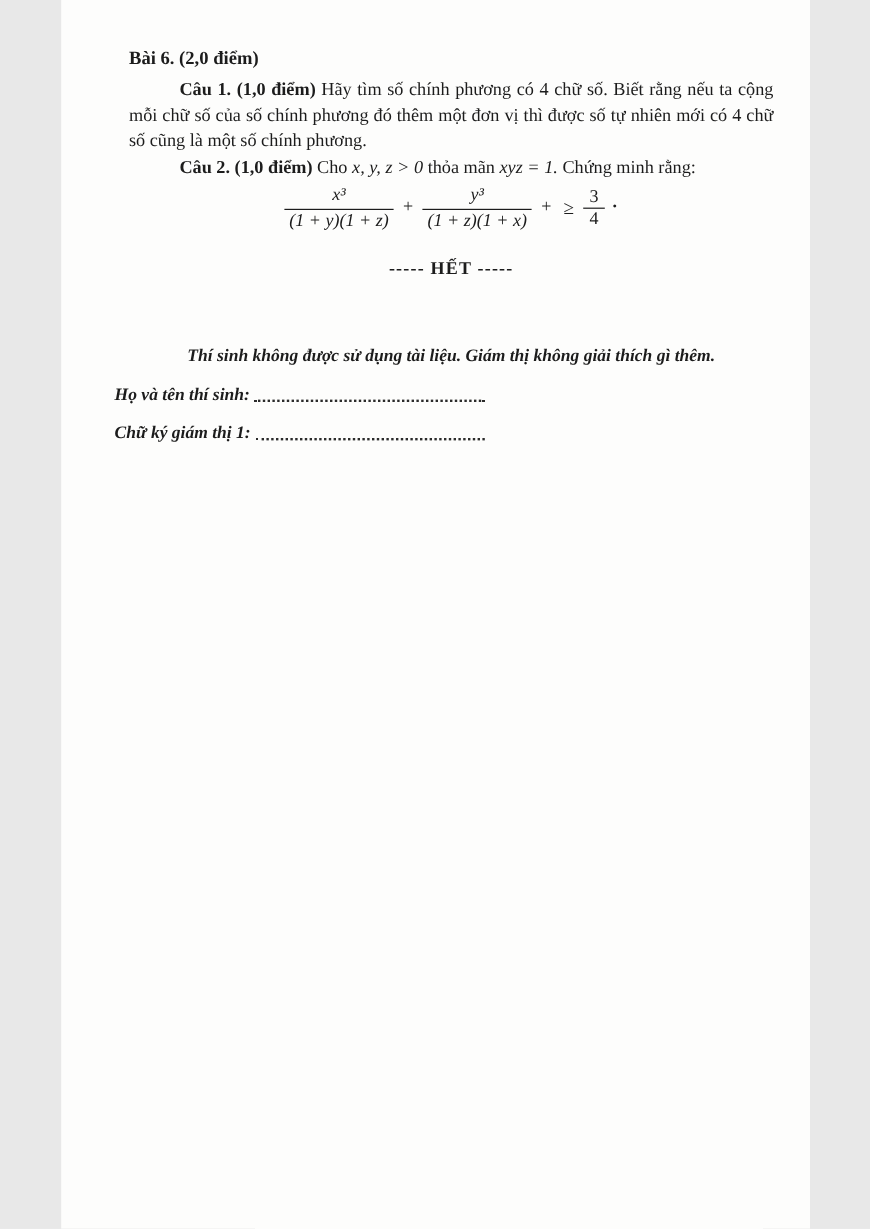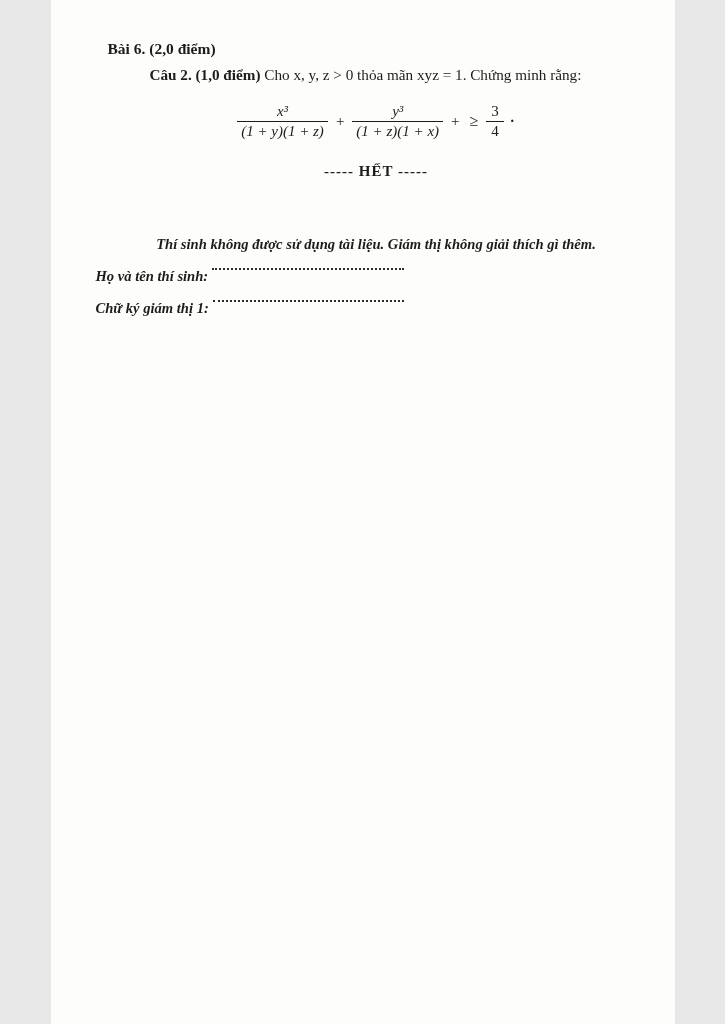--- a/index.html
+++ b/index.html
@@ -26,23 +26,23 @@
     margin: 0 0 6px 0;
   }
   .para {
     font-size: 15.2px;
     line-height: 21.5px;
     text-align: justify;
     text-indent: 42px;
     margin: 0;
   }
   .para .lead { font-weight: bold; }
-  .math-var { }
+  .math-var { font-style: italic; }
   .formula-row {
-    margin-top: 16px;
+    margin-top: 4px;
     display: flex;
     justify-content: center;
     align-items: center;
     font-size: 15px;
     gap: 6px;
   }
   .frac {
     display: inline-flex;
     flex-direction: column;
     align-items: center;
@@ -79,40 +79,41 @@
   .fill-row {
     display: flex;
     margin-top: 15px;
     font-size: 14.6px;
     font-weight: bold;
     font-style: italic;
     margin-left: -12px;
   }
   .fill-cell {
     display: flex;
-    align-items: flex-start;
+    align-items: flex-end;
   }
   .fill-cell.left { flex: 0 0 308px; margin-right: 14px; }
   .fill-cell.right { flex: 1; }
   .fill-label { white-space: nowrap; }
   .leader {
     flex: 1;
     border-bottom: 2px dotted #2b2b2b;
     margin: 0 0 3px 4px;
     min-width: 30px;
   }
 </style>
 </head>
 <body>
 
 <div class="page">
   <div class="content">
 
     <p class="section-title">Bài 6. (2,0 điểm)</p>
 
+    <p class="para"><span class="lead">Câu 1. (1,0 điểm)</span><span> Hãy tìm số chính phương có 4 chữ số. Biết rằng nếu ta cộng mỗi chữ số của số chính phương đó thêm một đơn vị thì được số tự nhiên mới có 4 chữ số cũng là một số chính phương.</span></p>
 
     <p class="para"><span class="lead">Câu 2. (1,0 điểm)</span><span> Cho </span><span class="math-var">x, y, z &gt; 0</span><span> thỏa mãn </span><span class="math-var">xyz = 1.</span><span> Chứng minh rằng:</span></p>
 
     <div class="formula-row">
       <span class="frac">
         <span class="num">x³</span>
         <span class="den">(1 + y)(1 + z)</span>
       </span>
       <span class="op">+</span>
       <span class="frac">

